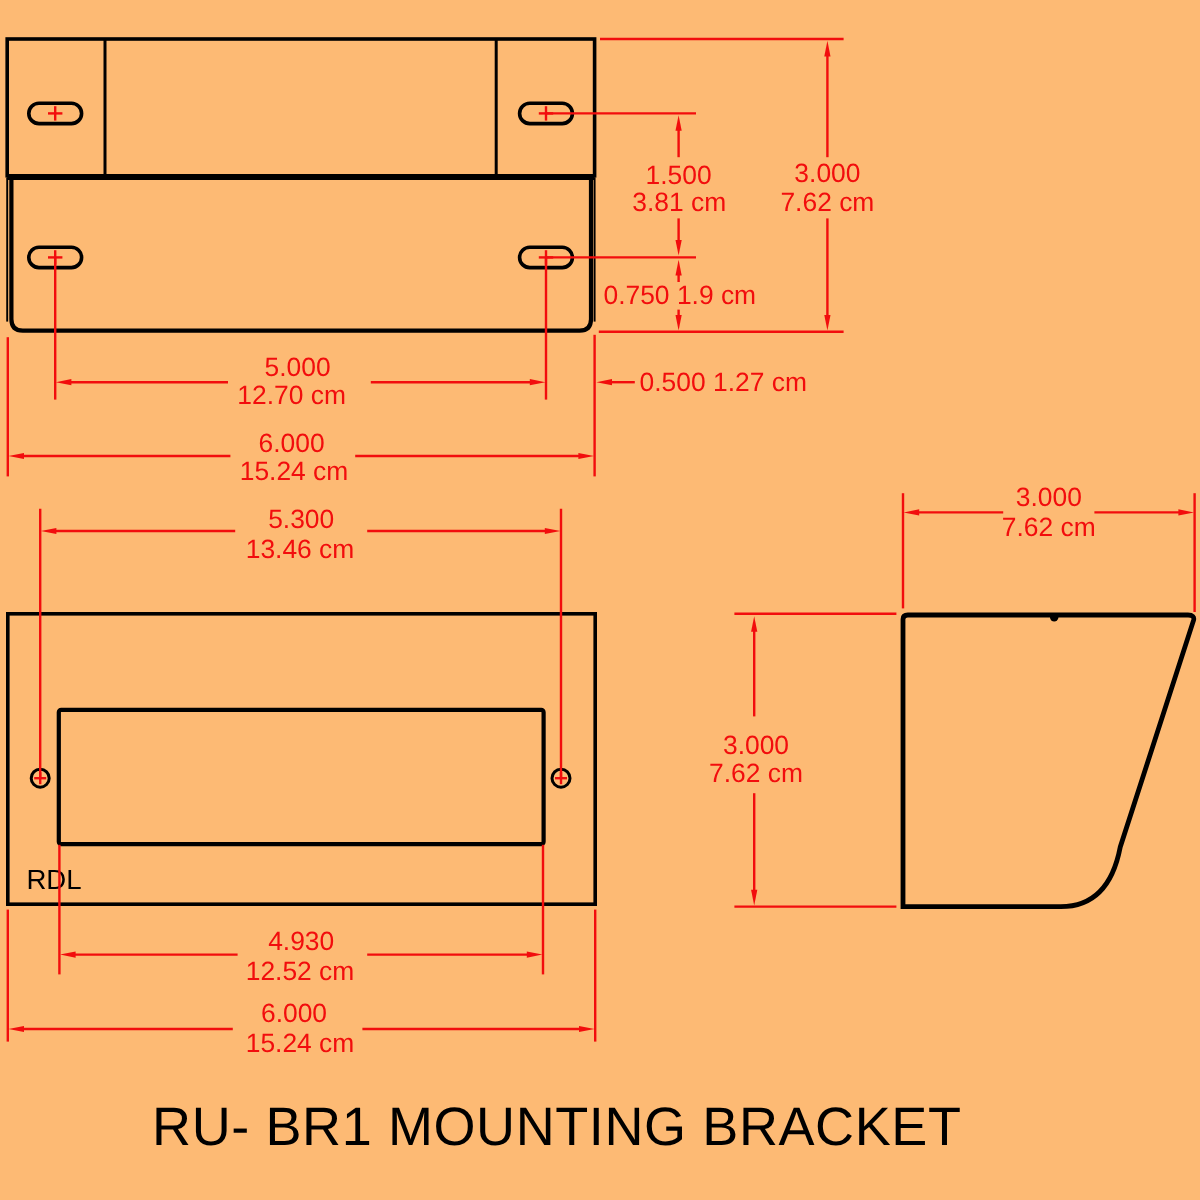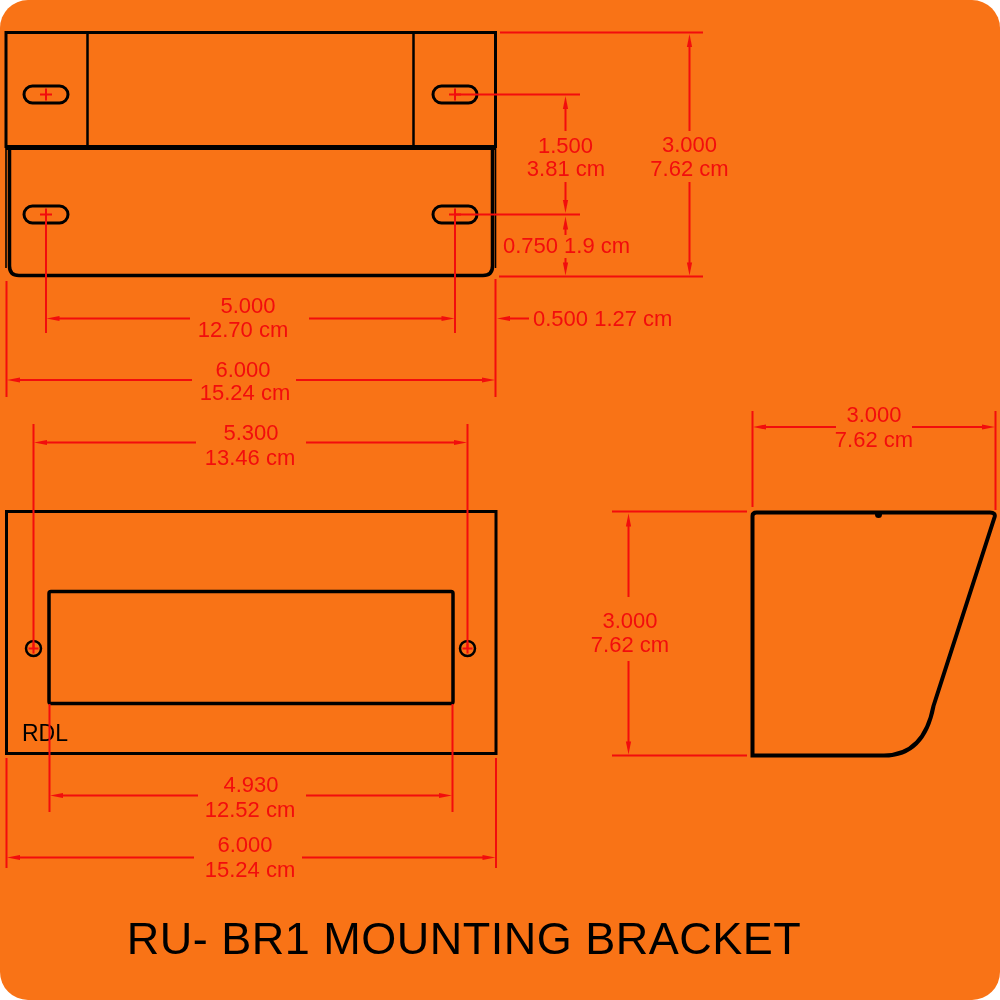--- a/index.html
+++ b/index.html
@@ -1,16 +1,16 @@
 <!DOCTYPE html>
 <html><head>
 <meta charset="utf-8">
 <style>
   html,body{margin:0;padding:0;background:#ffffff;}
-  .stage{width:1000px;height:1000px;position:relative;background:#f97316;font-family:"Liberation Sans",sans-serif;border-radius:28px;}
+  .stage{width:1000px;height:1000px;position:relative;background:#fdba74;font-family:"Liberation Sans",sans-serif;}
   svg{display:block;}
   .blk{stroke:#000;fill:none;}
   .red{stroke:#f20d0d;fill:none;stroke-width:2;}
   .redfill{fill:#f20d0d;stroke:none;}
   text.dim{font-family:"Liberation Sans",sans-serif;font-size:22px;fill:#f20d0d;}
   text.mid{text-anchor:middle;}
   text.lbl{font-family:"Liberation Sans",sans-serif;font-size:23px;fill:#000;}
   text.title{font-family:"Liberation Sans",sans-serif;font-size:45px;fill:#000;text-anchor:middle;letter-spacing:.5px;}
 </style>
 </head>

